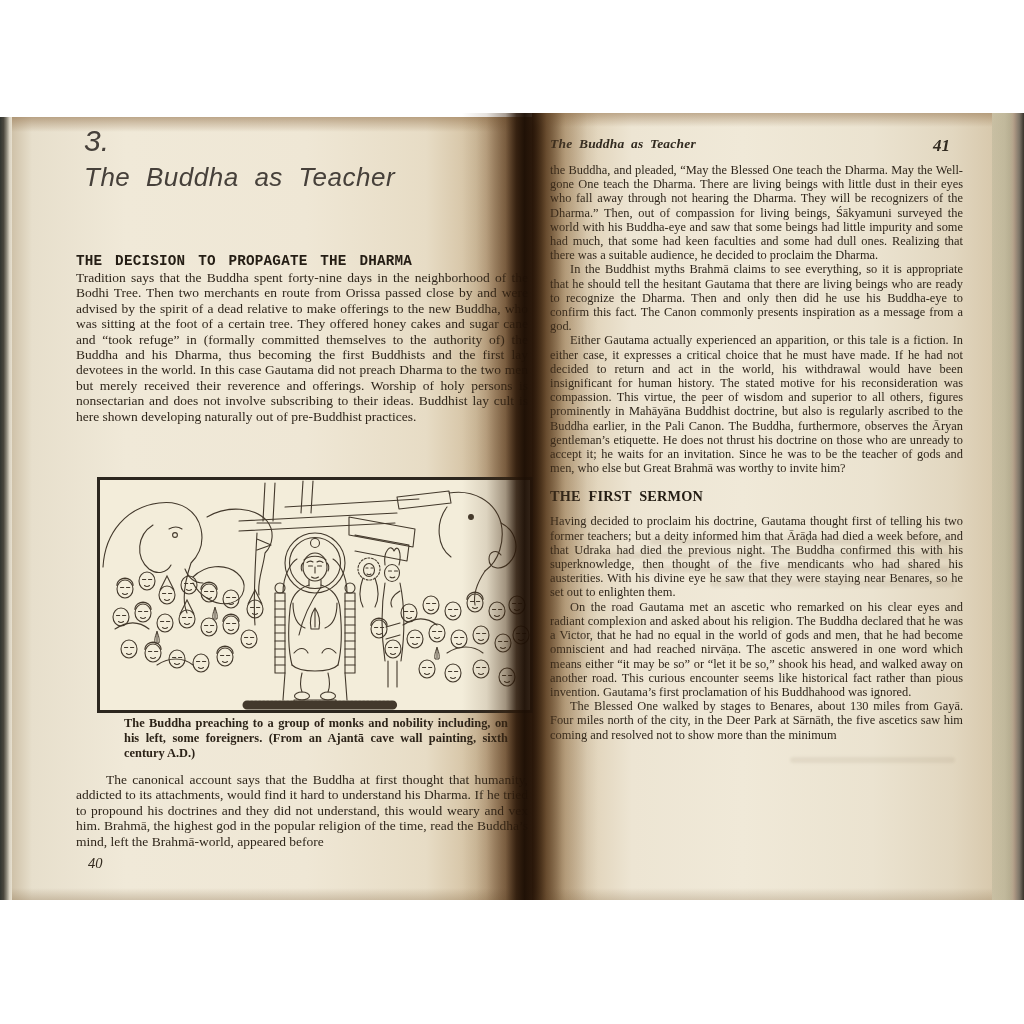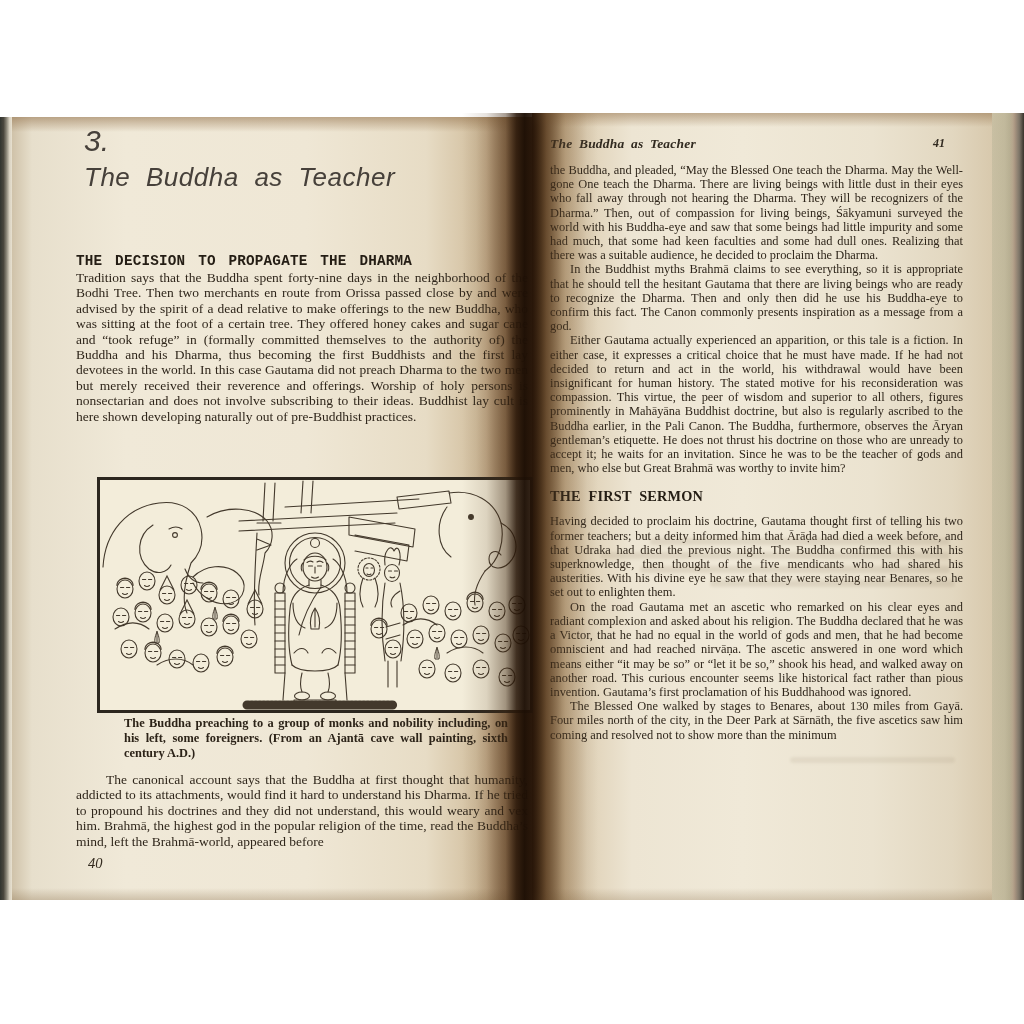--- a/index.html
+++ b/index.html
@@ -37,21 +37,21 @@
   .caption{left:124px;top:716px;width:384px;font-weight:bold;font-size:12.4px;line-height:15.2px;
     color:#2c2318;text-align:justify;}
   .folio{font-style:italic;font-size:14.5px;color:#342b1f;}
   .rp-col{left:550px;top:163px;width:413px;}
   .rp-col p{margin:0;font-size:12.4px;line-height:14.2px;}
   .rp-col p.ind{text-indent:20px;}
   .rp-col .sec-heading{margin:13px 0 9px 0;}
   .indent1{text-indent:30px;}
   .run-head{left:550px;top:136px;font-weight:bold;font-style:italic;font-size:13.5px;color:#312a20;
     letter-spacing:.2px;word-spacing:3px;}
-  .run-folio{left:933px;top:136px;font-weight:bold;font-style:italic;font-size:12px;color:#312a20;}
+  .run-folio{left:933px;top:136px;font-weight:bold;font-style:italic;font-size:17px;color:#312a20;}
   
   .figure{left:97px;top:477px;width:436px;height:236px;z-index:2;}
   .figure svg{display:block;width:100%;height:100%;}
   
   .ghost{position:absolute;z-index:3;background:#8d7c62;opacity:.16;filter:blur(1.6px);border-radius:3px;}
 </style>
 </head>
 <body>
 
 <div class="photo">

